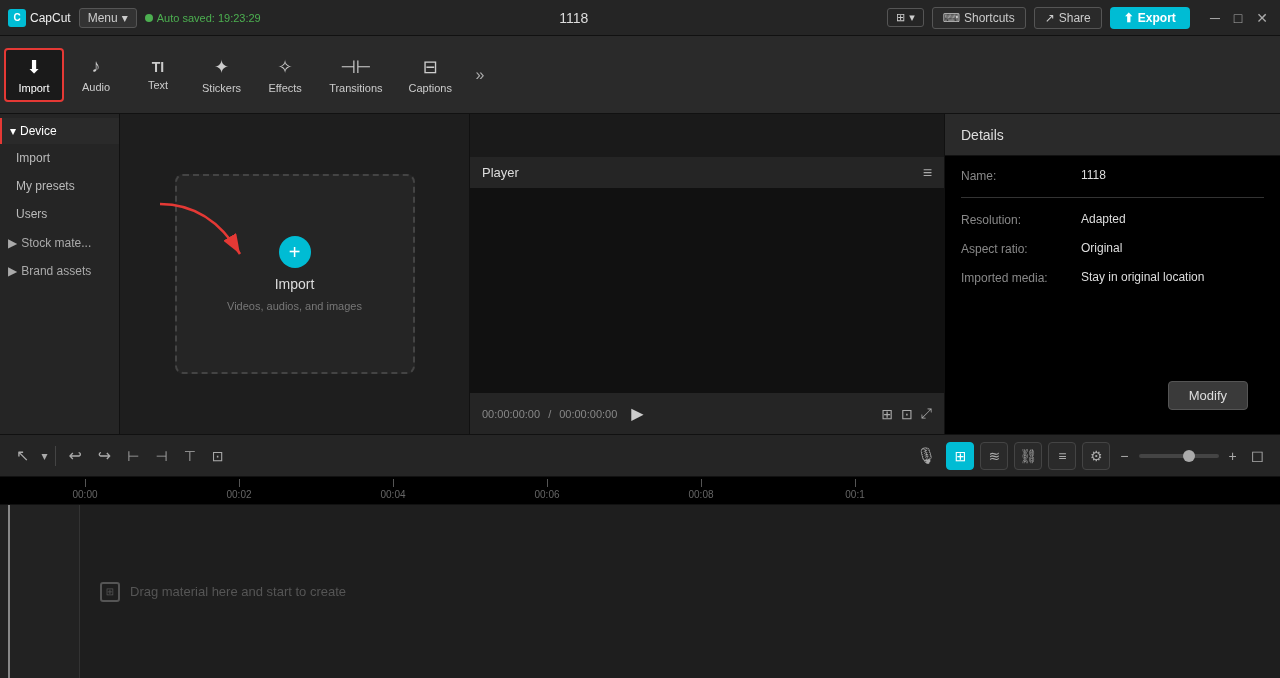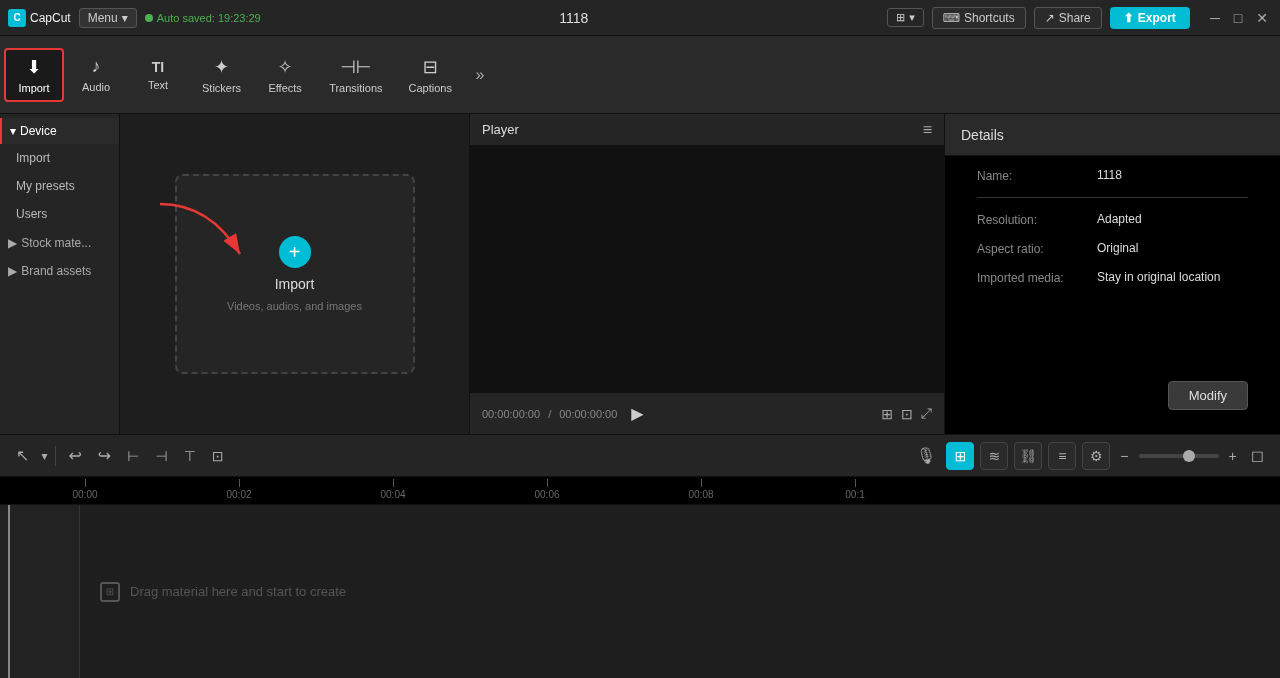--- a/index.html
+++ b/index.html
@@ -282,20 +282,21 @@
       border-right: 1px solid #111;
     }
     .player-header {
       height: 32px;
       background: #252525;
       display: flex;
       align-items: center;
       padding: 0 12px;
       border-bottom: 1px solid #111;
       justify-content: space-between;
+      margin-top: 43px;
     }
     .player-title {
       color: #ddd;
       font-size: 13px;
     }
     .player-menu-icon {
       color: #aaa;
       cursor: pointer;
       font-size: 16px;
     }
@@ -356,21 +357,21 @@
       padding: 0 16px;
       border-bottom: 1px solid #111;
     }
     .details-title {
       font-size: 14px;
       color: #ddd;
       font-weight: 500;
     }
     .details-content {
       flex: 1;
-      padding: 12px 32px;
+      padding: 12px 16px;
       overflow-y: auto;
     }
     .details-row {
       display: flex;
       margin-bottom: 14px;
       align-items: flex-start;
     }
     .details-key {
       width: 120px;
       color: #888;

